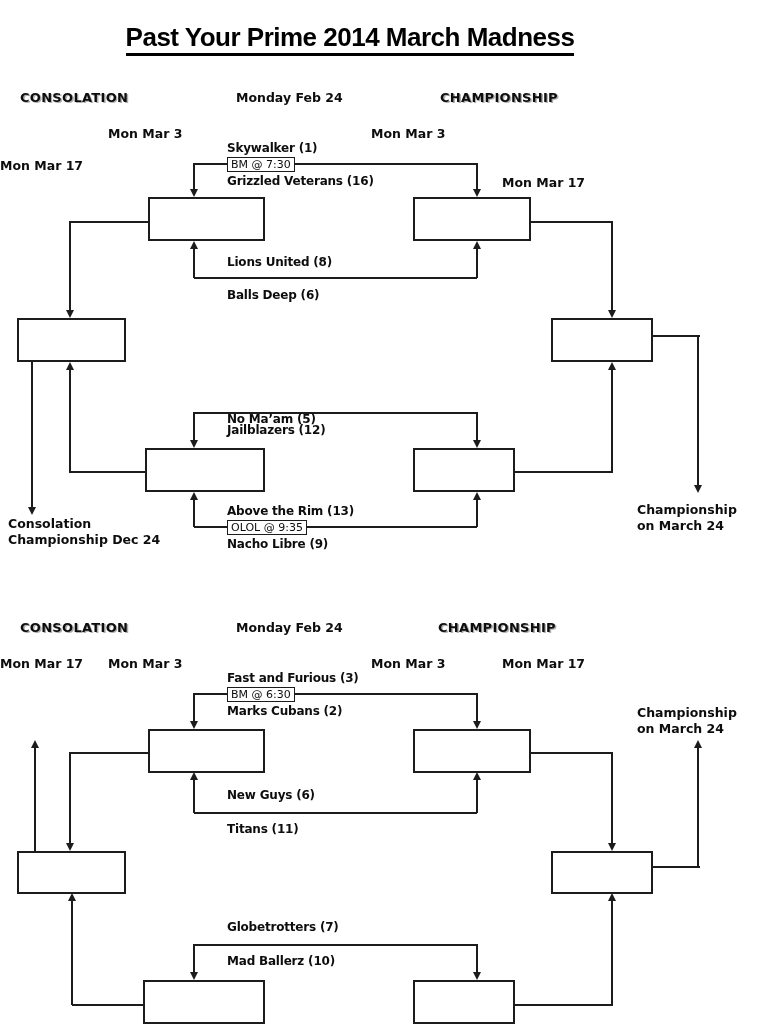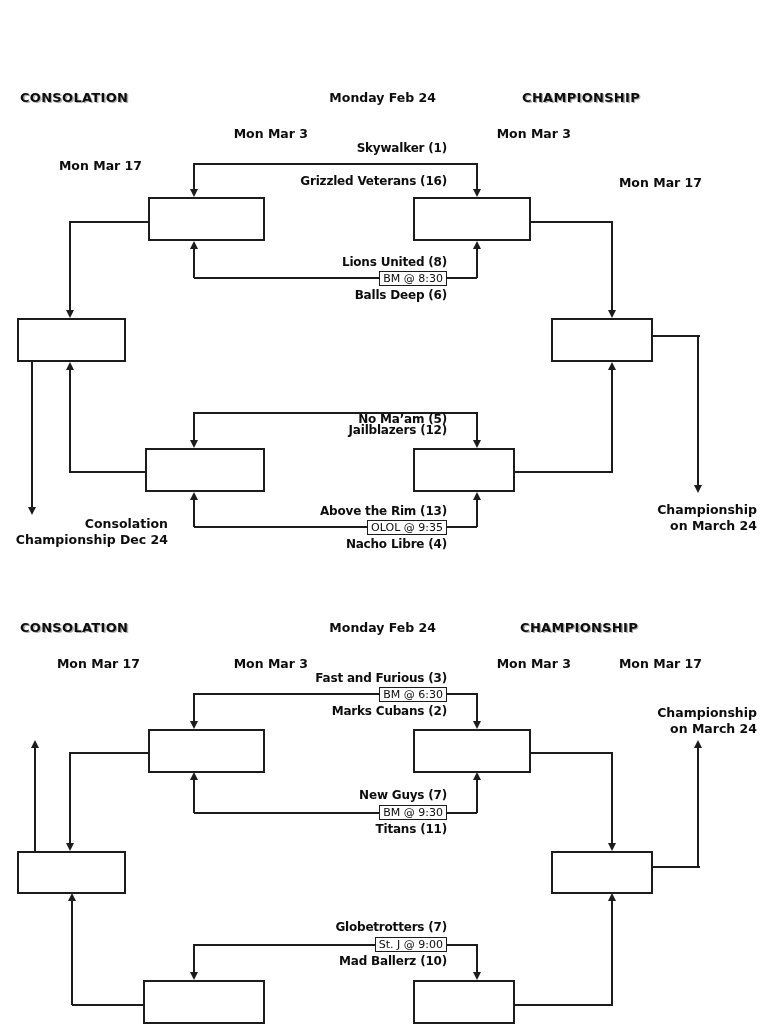--- a/index.html
+++ b/index.html
@@ -1,19 +1,19 @@
 <!DOCTYPE html>
 <html><head>
 <meta charset="utf-8">
 <style>
   html,body{margin:0;padding:0;background:#fff;}
   .page{position:relative;width:768px;height:1024px;background:#ffffff;overflow:hidden;
         font-family:"DejaVu Sans",sans-serif;color:#0d0d0d;}
   .abs{position:absolute;}
-  .ctr{text-align:right;}
+  .ctr{text-align:left;}
   .title-wrap{left:0;top:22px;width:700px;text-align:center;}
   .title{font-family:"Liberation Sans",sans-serif;font-weight:bold;font-size:26px;
          color:#000;border-bottom:3px solid #000;padding-bottom:1px;letter-spacing:-0.5px;}
   .h{font-weight:bold;font-size:13px;letter-spacing:0.3px;white-space:nowrap;
      text-shadow:1.4px 1px 0 rgba(110,110,110,0.55);}
   .d{font-weight:bold;font-size:12.5px;white-space:nowrap;}
   .t{font-weight:bold;font-size:12px;white-space:nowrap;letter-spacing:-0.2px;}
   .lbl{font-weight:bold;font-size:12.5px;line-height:16px;white-space:nowrap;}
   .ln{background:#1c1c1c;}
   .bx{border:2px solid #1c1c1c;background:#fff;box-sizing:border-box;}
@@ -23,20 +23,23 @@
   .ad{width:0;height:0;border-left:4px solid transparent;border-right:4px solid transparent;
       border-top:8px solid #1c1c1c;}
   .au{width:0;height:0;border-left:4px solid transparent;border-right:4px solid transparent;
       border-bottom:8px solid #1c1c1c;}
 </style>
 </head>
 <body>
 
 <div class="page">
 
+  <div class="abs title-wrap">
+    <span class="title">Past Your Prime 2014 March Madness</span>
+  </div>
 
   <div class="abs ln" style="left:194px;top:163px;width:283px;height:2px"></div>
   <div class="abs ln" style="left:194px;top:277px;width:283px;height:2px"></div>
   <div class="abs ln" style="left:194px;top:412px;width:283px;height:2px"></div>
   <div class="abs ln" style="left:194px;top:526px;width:283px;height:2px"></div>
 
   <div class="abs ln" style="left:193px;top:163px;width:2px;height:28px"></div>
   <div class="abs ad" style="left:190px;top:189px"></div>
   <div class="abs ln" style="left:476px;top:163px;width:2px;height:28px"></div>
   <div class="abs ad" style="left:473px;top:189px"></div>
@@ -84,32 +87,32 @@
 
   <div class="abs h" style="left:20px;top:90px">CONSOLATION</div>
   <div class="abs d ctr" style="left:236px;top:90px;width:200px">Monday Feb 24</div>
   <div class="abs h ctr" style="left:440px;top:90px;width:200px">CHAMPIONSHIP</div>
   <div class="abs d ctr" style="left:108px;top:126px;width:200px">Mon Mar 3</div>
   <div class="abs d ctr" style="left:371px;top:126px;width:200px">Mon Mar 3</div>
   <div class="abs d ctr" style="left:0px;top:158px;width:142px">Mon Mar 17</div>
   <div class="abs d ctr" style="left:502px;top:175px;width:200px">Mon Mar 17</div>
 
   <div class="abs t ctr" style="left:227px;top:141px;width:220px">Skywalker (1)</div>
+  <div class="abs ctr tbw" style="left:227px;top:157px;width:220px"><span class="tb">BM @ 7:30</span></div>
   <div class="abs t ctr" style="left:227px;top:174px;width:220px">Grizzled Veterans (16)</div>
 
   <div class="abs t ctr" style="left:227px;top:255px;width:220px">Lions United (8)</div>
-  <div class="abs ctr tbw" style="left:227px;top:271px;width:220px"><span class="tb">BM @ 8:30</span></div>
   <div class="abs t ctr" style="left:227px;top:288px;width:220px">Balls Deep (6)</div>
 
   <div class="abs t ctr" style="left:227px;top:412px;width:220px">No Ma’am (5)</div>
   <div class="abs t ctr" style="left:227px;top:423px;width:220px">Jailblazers (12)</div>
 
   <div class="abs t ctr" style="left:227px;top:504px;width:220px">Above the Rim (13)</div>
   <div class="abs ctr tbw" style="left:227px;top:520px;width:220px"><span class="tb">OLOL @ 9:35</span></div>
-  <div class="abs t ctr" style="left:227px;top:537px;width:220px">Nacho Libre (4)</div>
+  <div class="abs t ctr" style="left:227px;top:537px;width:220px">Nacho Libre (9)</div>
 
   <div class="abs lbl ctr" style="left:8px;top:516px;width:160px">
     <div>Consolation</div>
     <div>Championship Dec 24</div>
   </div>
   <div class="abs lbl ctr" style="left:637px;top:502px;width:120px">
     <div>Championship</div>
     <div>on March 24</div>
   </div>
 
@@ -163,26 +166,24 @@
   <div class="abs h ctr" style="left:438px;top:620px;width:200px">CHAMPIONSHIP</div>
   <div class="abs d ctr" style="left:0px;top:656px;width:140px">Mon Mar 17</div>
   <div class="abs d ctr" style="left:108px;top:656px;width:200px">Mon Mar 3</div>
   <div class="abs d ctr" style="left:371px;top:656px;width:200px">Mon Mar 3</div>
   <div class="abs d ctr" style="left:502px;top:656px;width:200px">Mon Mar 17</div>
 
   <div class="abs t ctr" style="left:227px;top:671px;width:220px">Fast and Furious (3)</div>
   <div class="abs ctr tbw" style="left:227px;top:687px;width:220px"><span class="tb">BM @ 6:30</span></div>
   <div class="abs t ctr" style="left:227px;top:704px;width:220px">Marks Cubans (2)</div>
 
-  <div class="abs t ctr" style="left:227px;top:788px;width:220px">New Guys (7)</div>
-  <div class="abs ctr tbw" style="left:227px;top:805px;width:220px"><span class="tb">BM @ 9:30</span></div>
+  <div class="abs t ctr" style="left:227px;top:788px;width:220px">New Guys (6)</div>
   <div class="abs t ctr" style="left:227px;top:822px;width:220px">Titans (11)</div>
 
   <div class="abs t ctr" style="left:227px;top:920px;width:220px">Globetrotters (7)</div>
-  <div class="abs ctr tbw" style="left:227px;top:937px;width:220px"><span class="tb">St. J @ 9:00</span></div>
   <div class="abs t ctr" style="left:227px;top:954px;width:220px">Mad Ballerz (10)</div>
 
   <div class="abs lbl ctr" style="left:637px;top:705px;width:120px">
     <div>Championship</div>
     <div>on March 24</div>
   </div>
 
 </div>
 
 </body></html>

